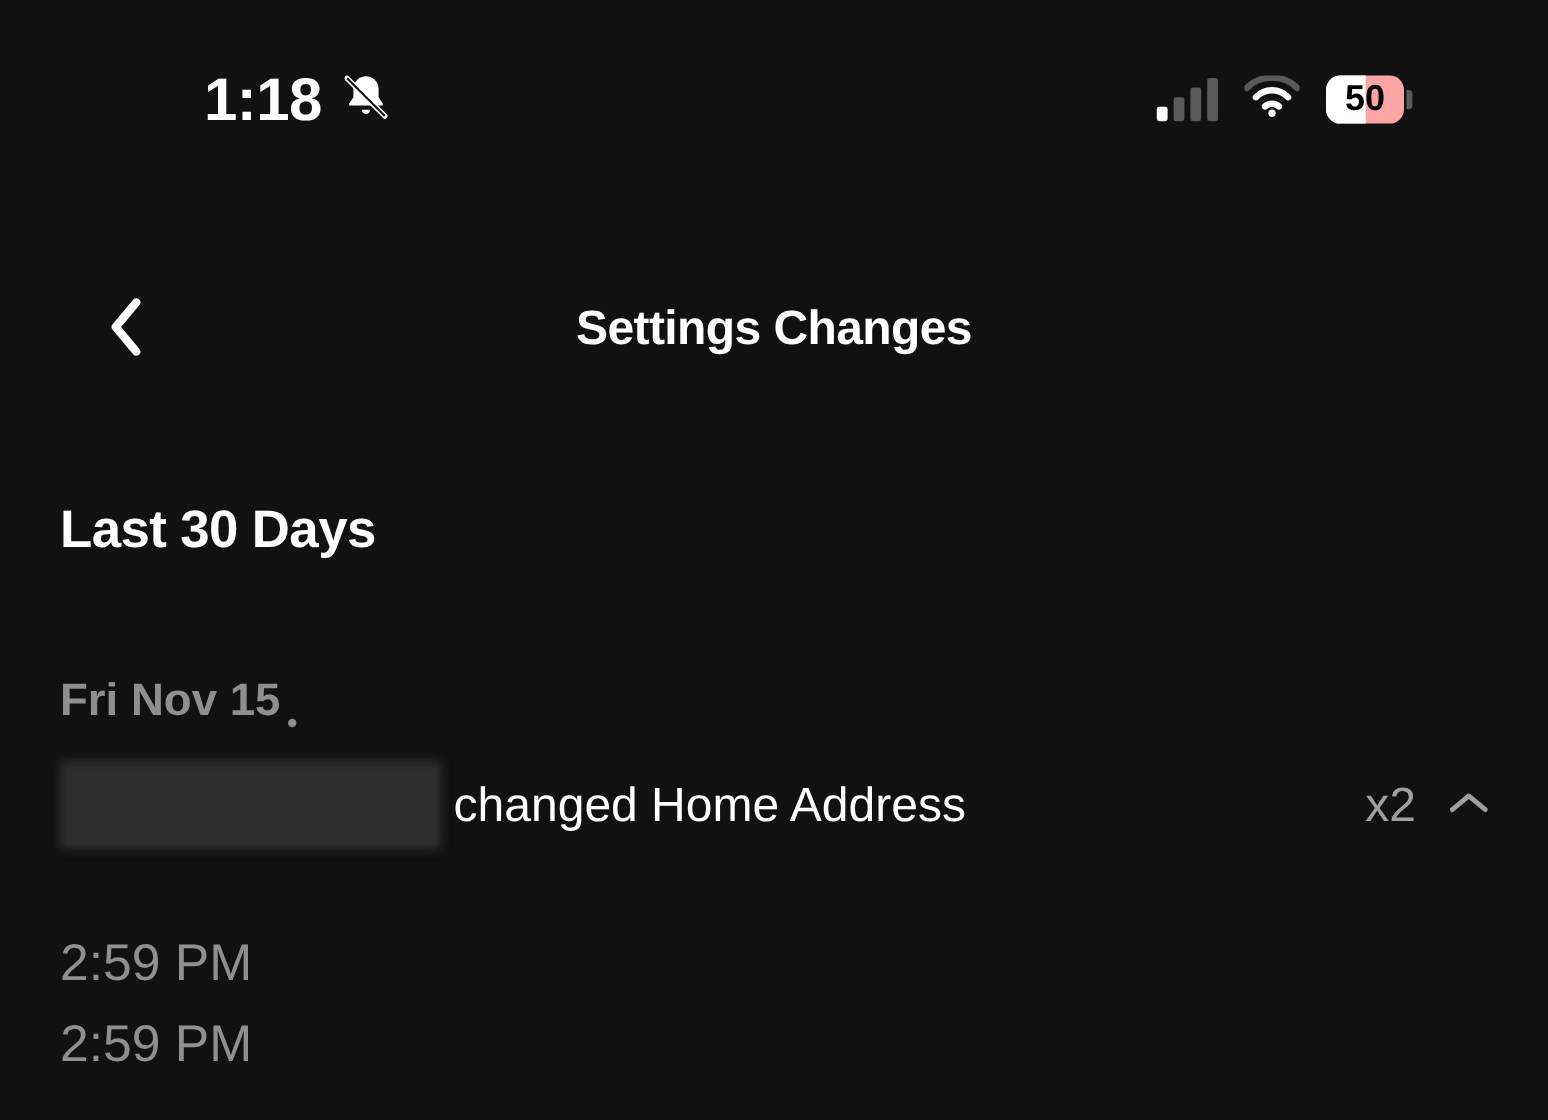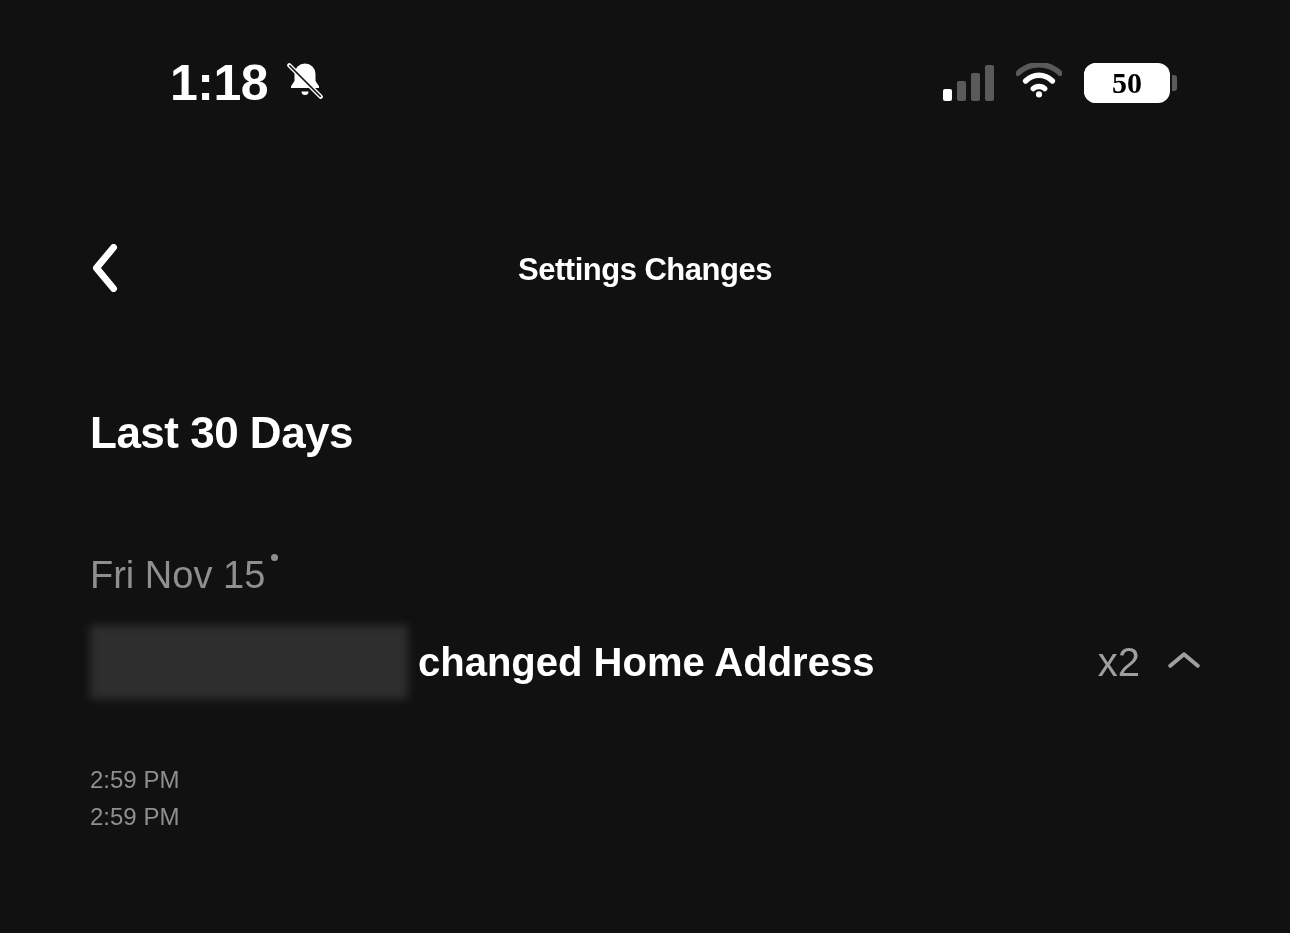--- a/index.html
+++ b/index.html
@@ -49,27 +49,26 @@
     width: 9px;
     border-radius: 2px;
   }
   .cellular .b1 { height: 12px; background: #ffffff; }
   .cellular .b2 { height: 20px; background: #5a5a5a; }
   .cellular .b3 { height: 28px; background: #5a5a5a; }
   .cellular .b4 { height: 36px; background: #5a5a5a; }
 
   .battery {
     position: relative;
-    width: 86px;
+    width: 65px;
     height: 40px;
     border-radius: 12px;
-    background: #ffffff;
-    display: flex;
-    align-items: center;
-    font-family: Liberation Serif, serif;
+    background: #fca5a5;
+    display: flex;
+    align-items: center;
   }
   .battery-fill {
     position: absolute;
     left: 0; top: 0; bottom: 0;
     width: 50%;
     background: #ffffff;
     border-radius: 12px 0 0 12px;
   }
   .battery-text {
     position: absolute;
@@ -99,43 +98,43 @@
     justify-content: center;
     padding: 0 90px;
   }
   .back-btn {
     position: absolute;
     left: 90px;
     top: 50%;
     transform: translateY(-50%);
   }
   .page-title {
-    font-size: 31px;
+    font-size: 40px;
     font-weight: 600;
     letter-spacing: -0.5px;
   }
 
   
   .section {
-    padding: 0 90px;
+    padding: 0 50px;
     margin-top: 120px;
   }
   .section-heading {
     font-size: 44px;
     font-weight: 600;
     letter-spacing: -0.5px;
     margin-bottom: 96px;
   }
 
   .event-meta {
     color: #8f8f8f;
     font-size: 38px;
-    font-weight: 400;
-    display: flex;
-    align-items: flex-start;
+    font-weight: 700;
+    display: flex;
+    align-items: flex-end;
     gap: 6px;
   }
   .dot {
     width: 7px;
     height: 7px;
     background: #8f8f8f;
     border-radius: 50%;
   }
 
   .event-row {
@@ -146,38 +145,38 @@
   .redacted {
     width: 318px;
     height: 74px;
     background: #2e2e2e;
     filter: blur(4px);
     border-radius: 2px;
     flex-shrink: 0;
   }
   .event-action {
     font-size: 40px;
-    font-weight: 700;
+    font-weight: 400;
     color: #ffffff;
     margin-left: 10px;
     flex: 1;
   }
   .event-count {
     font-size: 40px;
     font-weight: 500;
     color: #9f9f9f;
     margin-right: 28px;
   }
 
   .expanded-times {
     margin-top: 62px;
   }
   .expanded-times div {
     color: #8f8f8f;
-    font-size: 24px;
+    font-size: 43px;
     font-weight: 500;
     line-height: 1.55;
   }
 </style>
 </head>
 <body>
 
 <div class="screen">
 
   <div class="status-bar">

